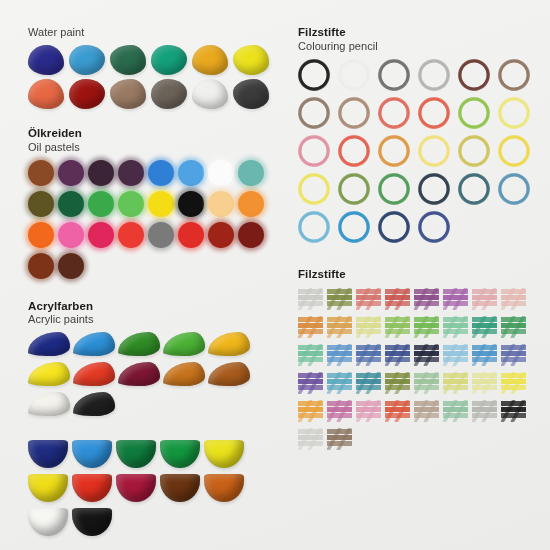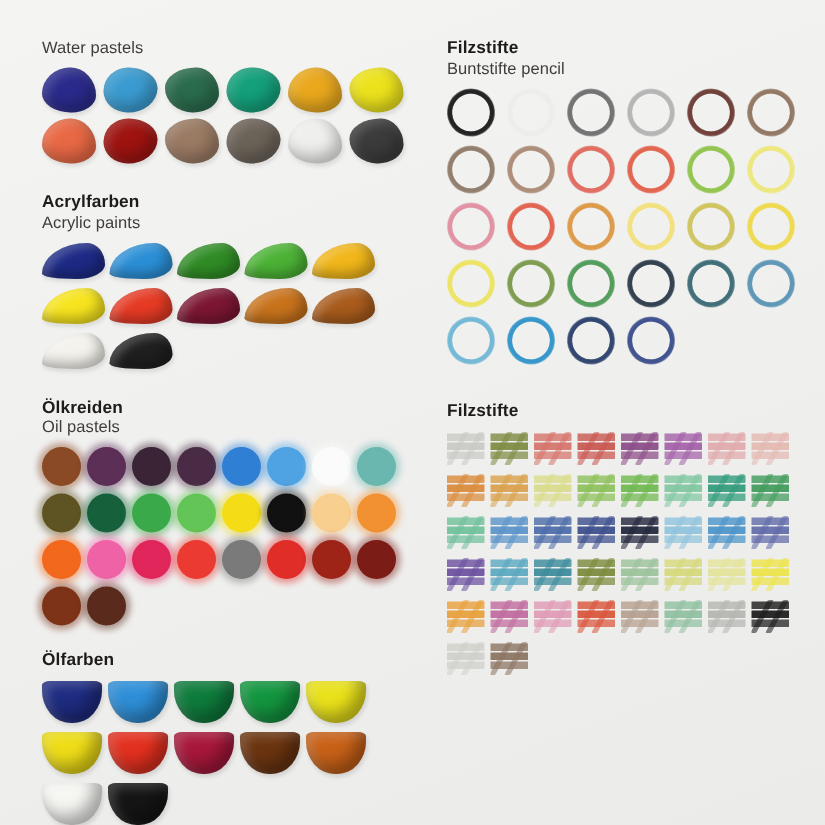--- a/index.html
+++ b/index.html
@@ -107,56 +107,35 @@
 </style>
 </head>
 <body>
 
 <div id="sheet">
 
   <div class="col col-left">
 
     <div class="section" style="padding-top:26px;">
       <div class="sec-head">
-        <span class="sec-sub">Water pastels</span>
+        <span class="sec-sub">Water paint</span>
       </div>
       <div class="swatch-grid" style="width:250px;">
           <div class="sw blob" title="#2a2a8c" style="background: rgb(42, 42, 140);"></div>
           <div class="sw blob" title="#3a9bd0" style="background: rgb(58, 155, 208);"></div>
           <div class="sw blob" title="#2a6b4c" style="background: rgb(42, 107, 76);"></div>
           <div class="sw blob" title="#13a07a" style="background: rgb(19, 160, 122);"></div>
           <div class="sw blob" title="#e9a81d" style="background: rgb(233, 168, 29);"></div>
           <div class="sw blob" title="#ece21c" style="background: rgb(236, 226, 28);"></div>
           <div class="sw blob" title="#e86844" style="background: rgb(232, 104, 68);"></div>
           <div class="sw blob" title="#9e1310" style="background: rgb(158, 19, 16);"></div>
           <div class="sw blob" title="#9a7a63" style="background: rgb(154, 122, 99);"></div>
           <div class="sw blob" title="#6b6258" style="background: rgb(107, 98, 88);"></div>
           <div class="sw blob" title="#efefee" style="background: rgb(239, 239, 238);"></div>
           <div class="sw blob" title="#3b3b3b" style="background: rgb(59, 59, 59);"></div>
-        </div>
-    </div>
-
-    <div class="section" style="padding-top:14px;">
-      <div class="sec-head">
-        <span class="sec-title">Acrylfarben</span>
-        <span class="sec-sub">Acrylic paints</span>
-      </div>
-      <div class="swatch-grid" style="width:250px;">
-          <div class="sw drop" title="#1d2a86" style="background: rgb(29, 42, 134);"></div>
-          <div class="sw drop" title="#2b8fd6" style="background: rgb(43, 143, 214);"></div>
-          <div class="sw drop" title="#2f8c25" style="background: rgb(47, 140, 37);"></div>
-          <div class="sw drop" title="#4bb235" style="background: rgb(75, 178, 53);"></div>
-          <div class="sw drop" title="#f0b61a" style="background: rgb(240, 182, 26);"></div>
-          <div class="sw drop" title="#f6e41e" style="background: rgb(246, 228, 30);"></div>
-          <div class="sw drop" title="#e53a24" style="background: rgb(229, 58, 36);"></div>
-          <div class="sw drop" title="#7c1632" style="background: rgb(124, 22, 50);"></div>
-          <div class="sw drop" title="#c8731c" style="background: rgb(200, 115, 28);"></div>
-          <div class="sw drop" title="#a85b1c" style="background: rgb(168, 91, 28);"></div>
-          <div class="sw drop" title="#f3f2ec" style="background: rgb(243, 242, 236);"></div>
-          <div class="sw drop" title="#1f1f1f" style="background: rgb(31, 31, 31);"></div>
         </div>
     </div>
 
     <div class="section" style="padding-top:12px;">
       <div class="sec-head">
         <span class="sec-title">Ölkreiden</span>
         <span class="sec-sub">Oil pastels</span>
       </div>
       <div class="swatch-grid" style="width:250px;">
           <div class="sw pastel" title="#8a4a25" style="background: rgb(138, 74, 37);"></div>
@@ -181,23 +160,43 @@
           <div class="sw pastel" title="#ea3a32" style="background: rgb(234, 58, 50);"></div>
           <div class="sw pastel" title="#7a7a7a" style="background: rgb(122, 122, 122);"></div>
           <div class="sw pastel" title="#e02d28" style="background: rgb(224, 45, 40);"></div>
           <div class="sw pastel" title="#9e2418" style="background: rgb(158, 36, 24);"></div>
           <div class="sw pastel" title="#7c1c16" style="background: rgb(124, 28, 22);"></div>
           <div class="sw pastel" title="#7d3318" style="background: rgb(125, 51, 24);"></div>
           <div class="sw pastel" title="#5a2a1c" style="background: rgb(90, 42, 28);"></div>
         </div>
     </div>
 
+    <div class="section" style="padding-top:14px;">
+      <div class="sec-head">
+        <span class="sec-title">Acrylfarben</span>
+        <span class="sec-sub">Acrylic paints</span>
+      </div>
+      <div class="swatch-grid" style="width:250px;">
+          <div class="sw drop" title="#1d2a86" style="background: rgb(29, 42, 134);"></div>
+          <div class="sw drop" title="#2b8fd6" style="background: rgb(43, 143, 214);"></div>
+          <div class="sw drop" title="#2f8c25" style="background: rgb(47, 140, 37);"></div>
+          <div class="sw drop" title="#4bb235" style="background: rgb(75, 178, 53);"></div>
+          <div class="sw drop" title="#f0b61a" style="background: rgb(240, 182, 26);"></div>
+          <div class="sw drop" title="#f6e41e" style="background: rgb(246, 228, 30);"></div>
+          <div class="sw drop" title="#e53a24" style="background: rgb(229, 58, 36);"></div>
+          <div class="sw drop" title="#7c1632" style="background: rgb(124, 22, 50);"></div>
+          <div class="sw drop" title="#c8731c" style="background: rgb(200, 115, 28);"></div>
+          <div class="sw drop" title="#a85b1c" style="background: rgb(168, 91, 28);"></div>
+          <div class="sw drop" title="#f3f2ec" style="background: rgb(243, 242, 236);"></div>
+          <div class="sw drop" title="#1f1f1f" style="background: rgb(31, 31, 31);"></div>
+        </div>
+    </div>
+
     <div class="section" style="padding-top:10px;">
       <div class="sec-head">
-        <span class="sec-title">Ölfarben</span>
       </div>
       <div class="swatch-grid" style="width:250px;">
           <div class="sw dollop" title="#1e2c82" style="background: rgb(30, 44, 130);"></div>
           <div class="sw dollop" title="#2e8fd8" style="background: rgb(46, 143, 216);"></div>
           <div class="sw dollop" title="#0e7c3c" style="background: rgb(14, 124, 60);"></div>
           <div class="sw dollop" title="#13963f" style="background: rgb(19, 150, 63);"></div>
           <div class="sw dollop" title="#eae21a" style="background: rgb(234, 226, 26);"></div>
           <div class="sw dollop" title="#eedd17" style="background: rgb(238, 221, 23);"></div>
           <div class="sw dollop" title="#e3301f" style="background: rgb(227, 48, 31);"></div>
           <div class="sw dollop" title="#a7173b" style="background: rgb(167, 23, 59);"></div>
@@ -208,21 +207,21 @@
         </div>
     </div>
 
   </div>
 
   <div class="col col-right">
 
     <div class="section" style="padding-top:26px;">
       <div class="sec-head">
         <span class="sec-title">Filzstifte</span>
-        <span class="sec-sub">Buntstifte pencil</span>
+        <span class="sec-sub">Colouring pencil</span>
       </div>
       <div class="swatch-grid" style="width:246px;">
           <div class="sw ring" title="#1b1b1b" style="color: rgb(27, 27, 27);">
             <i></i>
             <i></i>
             <i></i>
           </div>
           <div class="sw ring" title="#ececeb" style="color: rgb(236, 236, 235);">
             <i></i>
             <i></i>

